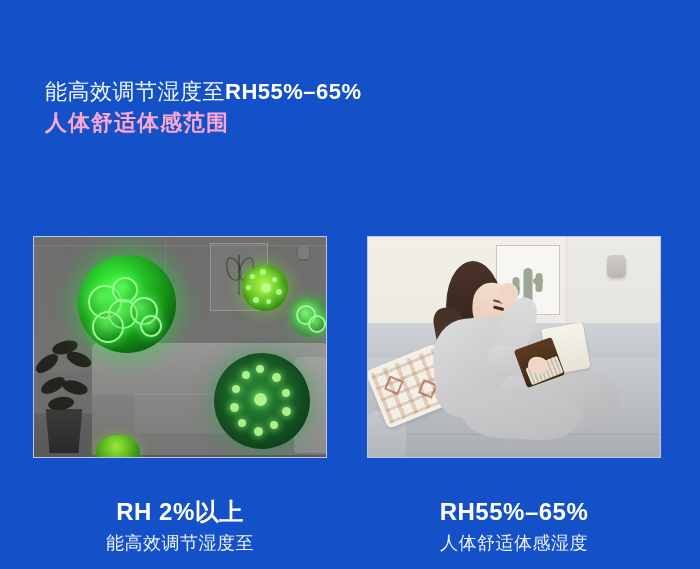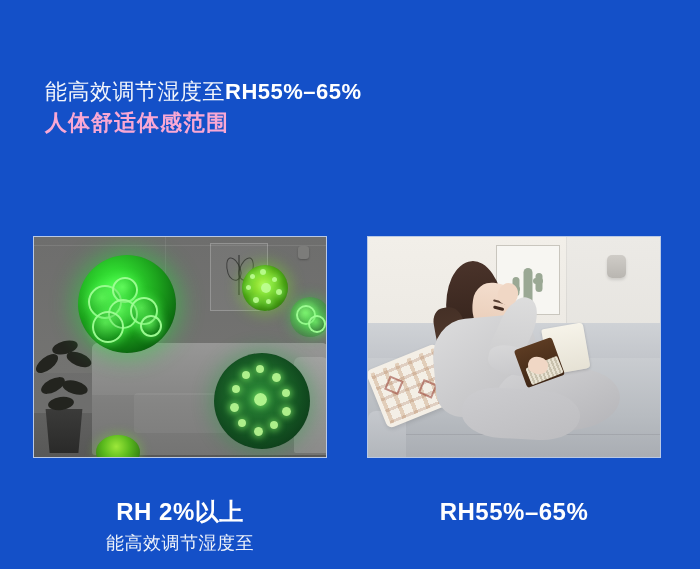--- a/index.html
+++ b/index.html
@@ -654,15 +654,16 @@
     </div>
   </div>
 
   <div class="caption caption-left">
     <div class="caption-title">RH 2%以上</div>
     <div class="caption-sub">能高效调节湿度至</div>
   </div>
 
   <div class="caption caption-right">
     <div class="caption-title">RH55%–65%</div>
+    <div class="caption-sub">人体舒适体感湿度</div>
   </div>
 
 </div>
 
 </body></html>

